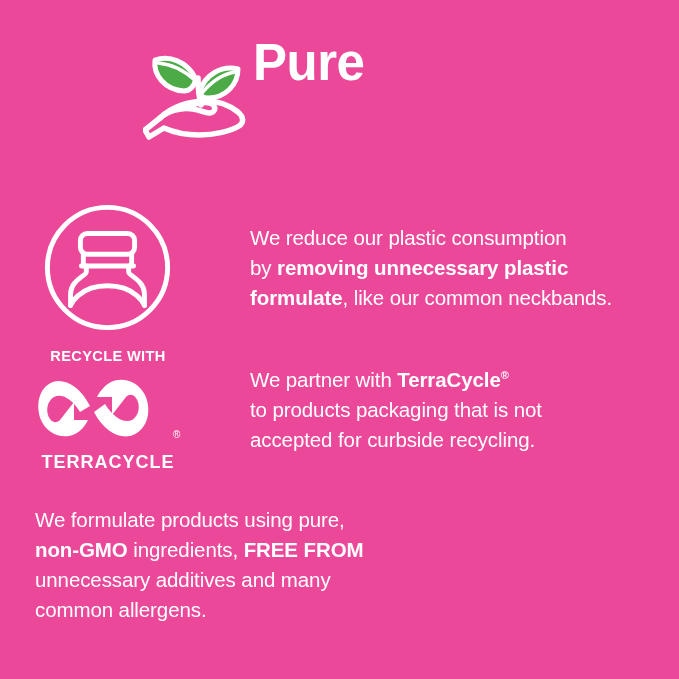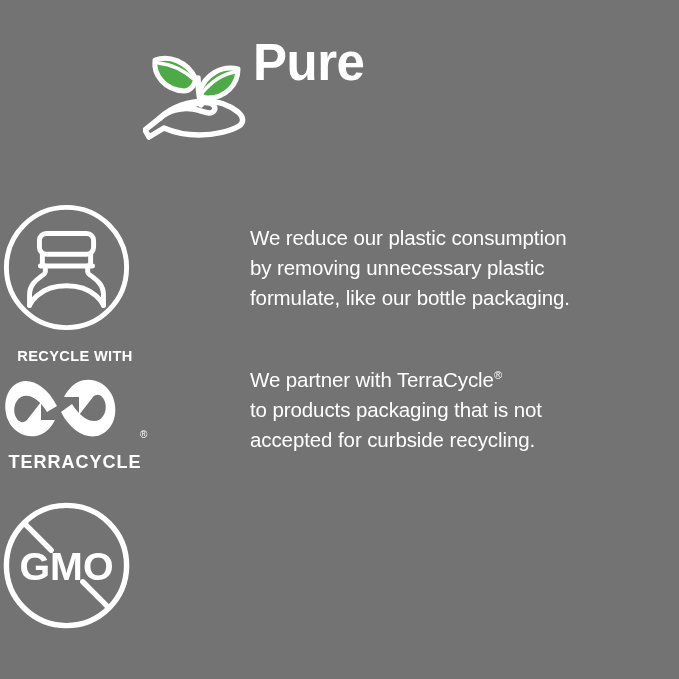--- a/index.html
+++ b/index.html
@@ -63,38 +63,38 @@
   .row-2 { top: 342px;  height: 135px; }
   .row-3 { top: 495px;  height: 140px; }
 
   .icon-cell {
     position: relative;
     width: 215px;
     min-width: 215px;
     height: 100%;
     display: flex;
     align-items: center;
-    justify-content: flex-start;
+    justify-content: center;
   }
   .icon-cell svg { display: block; }
 
   .text-cell {
     position: relative;
     padding-left: 35px;
     color: #ffffff;
     font-size: 20.5px;
     line-height: 30px;
     letter-spacing: -0.1px;
   }
   .text-cell .ln {
     display: block;
     white-space: nowrap;
   }
   .text-cell b {
-    font-weight: normal;
+    font-weight: bold;
   }
   .reg {
     font-size: 11px;
     vertical-align: super;
     line-height: 0;
   }
 
   
   .tc-lockup {
     position: relative;
@@ -124,21 +124,21 @@
   }
   .tc-mark {
     position: relative;
     width: 150px;
     height: 72px;
   }
 </style>
 </head>
 <body style="background: rgb(42, 60, 139);">
 
-<div class="page" style="background: #737373;">
+<div class="page" style="background: #ec4899;">
 
   <div class="header">
 
     <div class="header-logo">
       <svg viewBox="0 0 112 110" width="112" height="110" aria-hidden="true">
 
         <path d="M53 46 C44 28 26 22 12 27 C10 42 22 57 41 58 C47 58 51 53 53 46 Z" fill="#4cab46" stroke="#ffffff" stroke-width="5" stroke-linejoin="round"></path>
 
         <path d="M57 58 C62 42 78 32 95 36 C95 52 82 65 65 65 C60 65 57 62 57 58 Z" fill="#4cab46" stroke="#ffffff" stroke-width="5" stroke-linejoin="round"></path>
 
@@ -171,21 +171,21 @@
         <path d="M43 54 L43 66 M92 54 L92 66 M41 66 L94 66" fill="none" stroke="#ffffff" stroke-width="5" stroke-linecap="round"></path>
 
         <path d="M46 66 L46 72 C46 76 30 80 30 95 L30 106
                  M89 66 L89 72 C89 76 105 80 105 95 L105 106" fill="none" stroke="#ffffff" stroke-width="5" stroke-linecap="round" stroke-linejoin="round"></path>
         <path d="M30 106 C30 106 38 86 67.5 86 C97 86 105 106 105 106" fill="none" stroke="#ffffff" stroke-width="5" stroke-linecap="round" stroke-linejoin="round"></path>
       </svg>
     </div>
     <div class="text-cell">
         <span class="ln"><span>We reduce our plastic consumption</span></span>
         <span class="ln"><span>by </span><b>removing unnecessary plastic</b></span>
-        <span class="ln"><b>formulate</b><span>, like our bottle packaging.</span></span>
+        <span class="ln"><b>formulate</b><span>, like our common neckbands.</span></span>
       </div>
   </div>
 
   <div class="row row-2">
     <div class="icon-cell">
       <div class="tc-lockup">
         <div class="tc-top">RECYCLE WITH</div>
         <div class="tc-mark">
           <svg viewBox="0 0 150 72" width="150" height="72" aria-hidden="true">
 
@@ -218,25 +218,21 @@
       </div>
     </div>
     <div class="text-cell">
         <span class="ln"><span>We partner with </span><b>TerraCycle</b><b><span class="reg">®</span></b></span>
         <span class="ln"><span>to products packaging that is not</span></span>
         <span class="ln"><span>accepted for curbside recycling.</span></span>
       </div>
   </div>
 
   <div class="row row-3">
-    <div class="icon-cell">
-      <svg viewBox="0 0 135 135" width="133" height="133" aria-hidden="true">
-        <circle cx="67.5" cy="67.5" r="61" fill="none" stroke="#ffffff" stroke-width="5.5"></circle>
-
-        <line x1="25" y1="25" x2="52" y2="52" stroke="#ffffff" stroke-width="5.5" stroke-linecap="round"></line>
-
-        <line x1="84" y1="84" x2="110" y2="110" stroke="#ffffff" stroke-width="5.5" stroke-linecap="round"></line>
-        <text x="67.5" y="82" fill="#ffffff" font-size="40" font-weight="bold" font-family="Liberation Sans, sans-serif" text-anchor="middle">GMO</text>
-      </svg>
-    </div>
+    <div class="text-cell">
+        <span class="ln"><span>We formulate products using pure,</span></span>
+        <span class="ln"><b>non-GMO</b><span> ingredients, </span><b>FREE FROM</b></span>
+        <span class="ln"><span>unnecessary additives and many</span></span>
+        <span class="ln"><span>common allergens.</span></span>
+      </div>
   </div>
 
 </div>
 
 </body></html>

